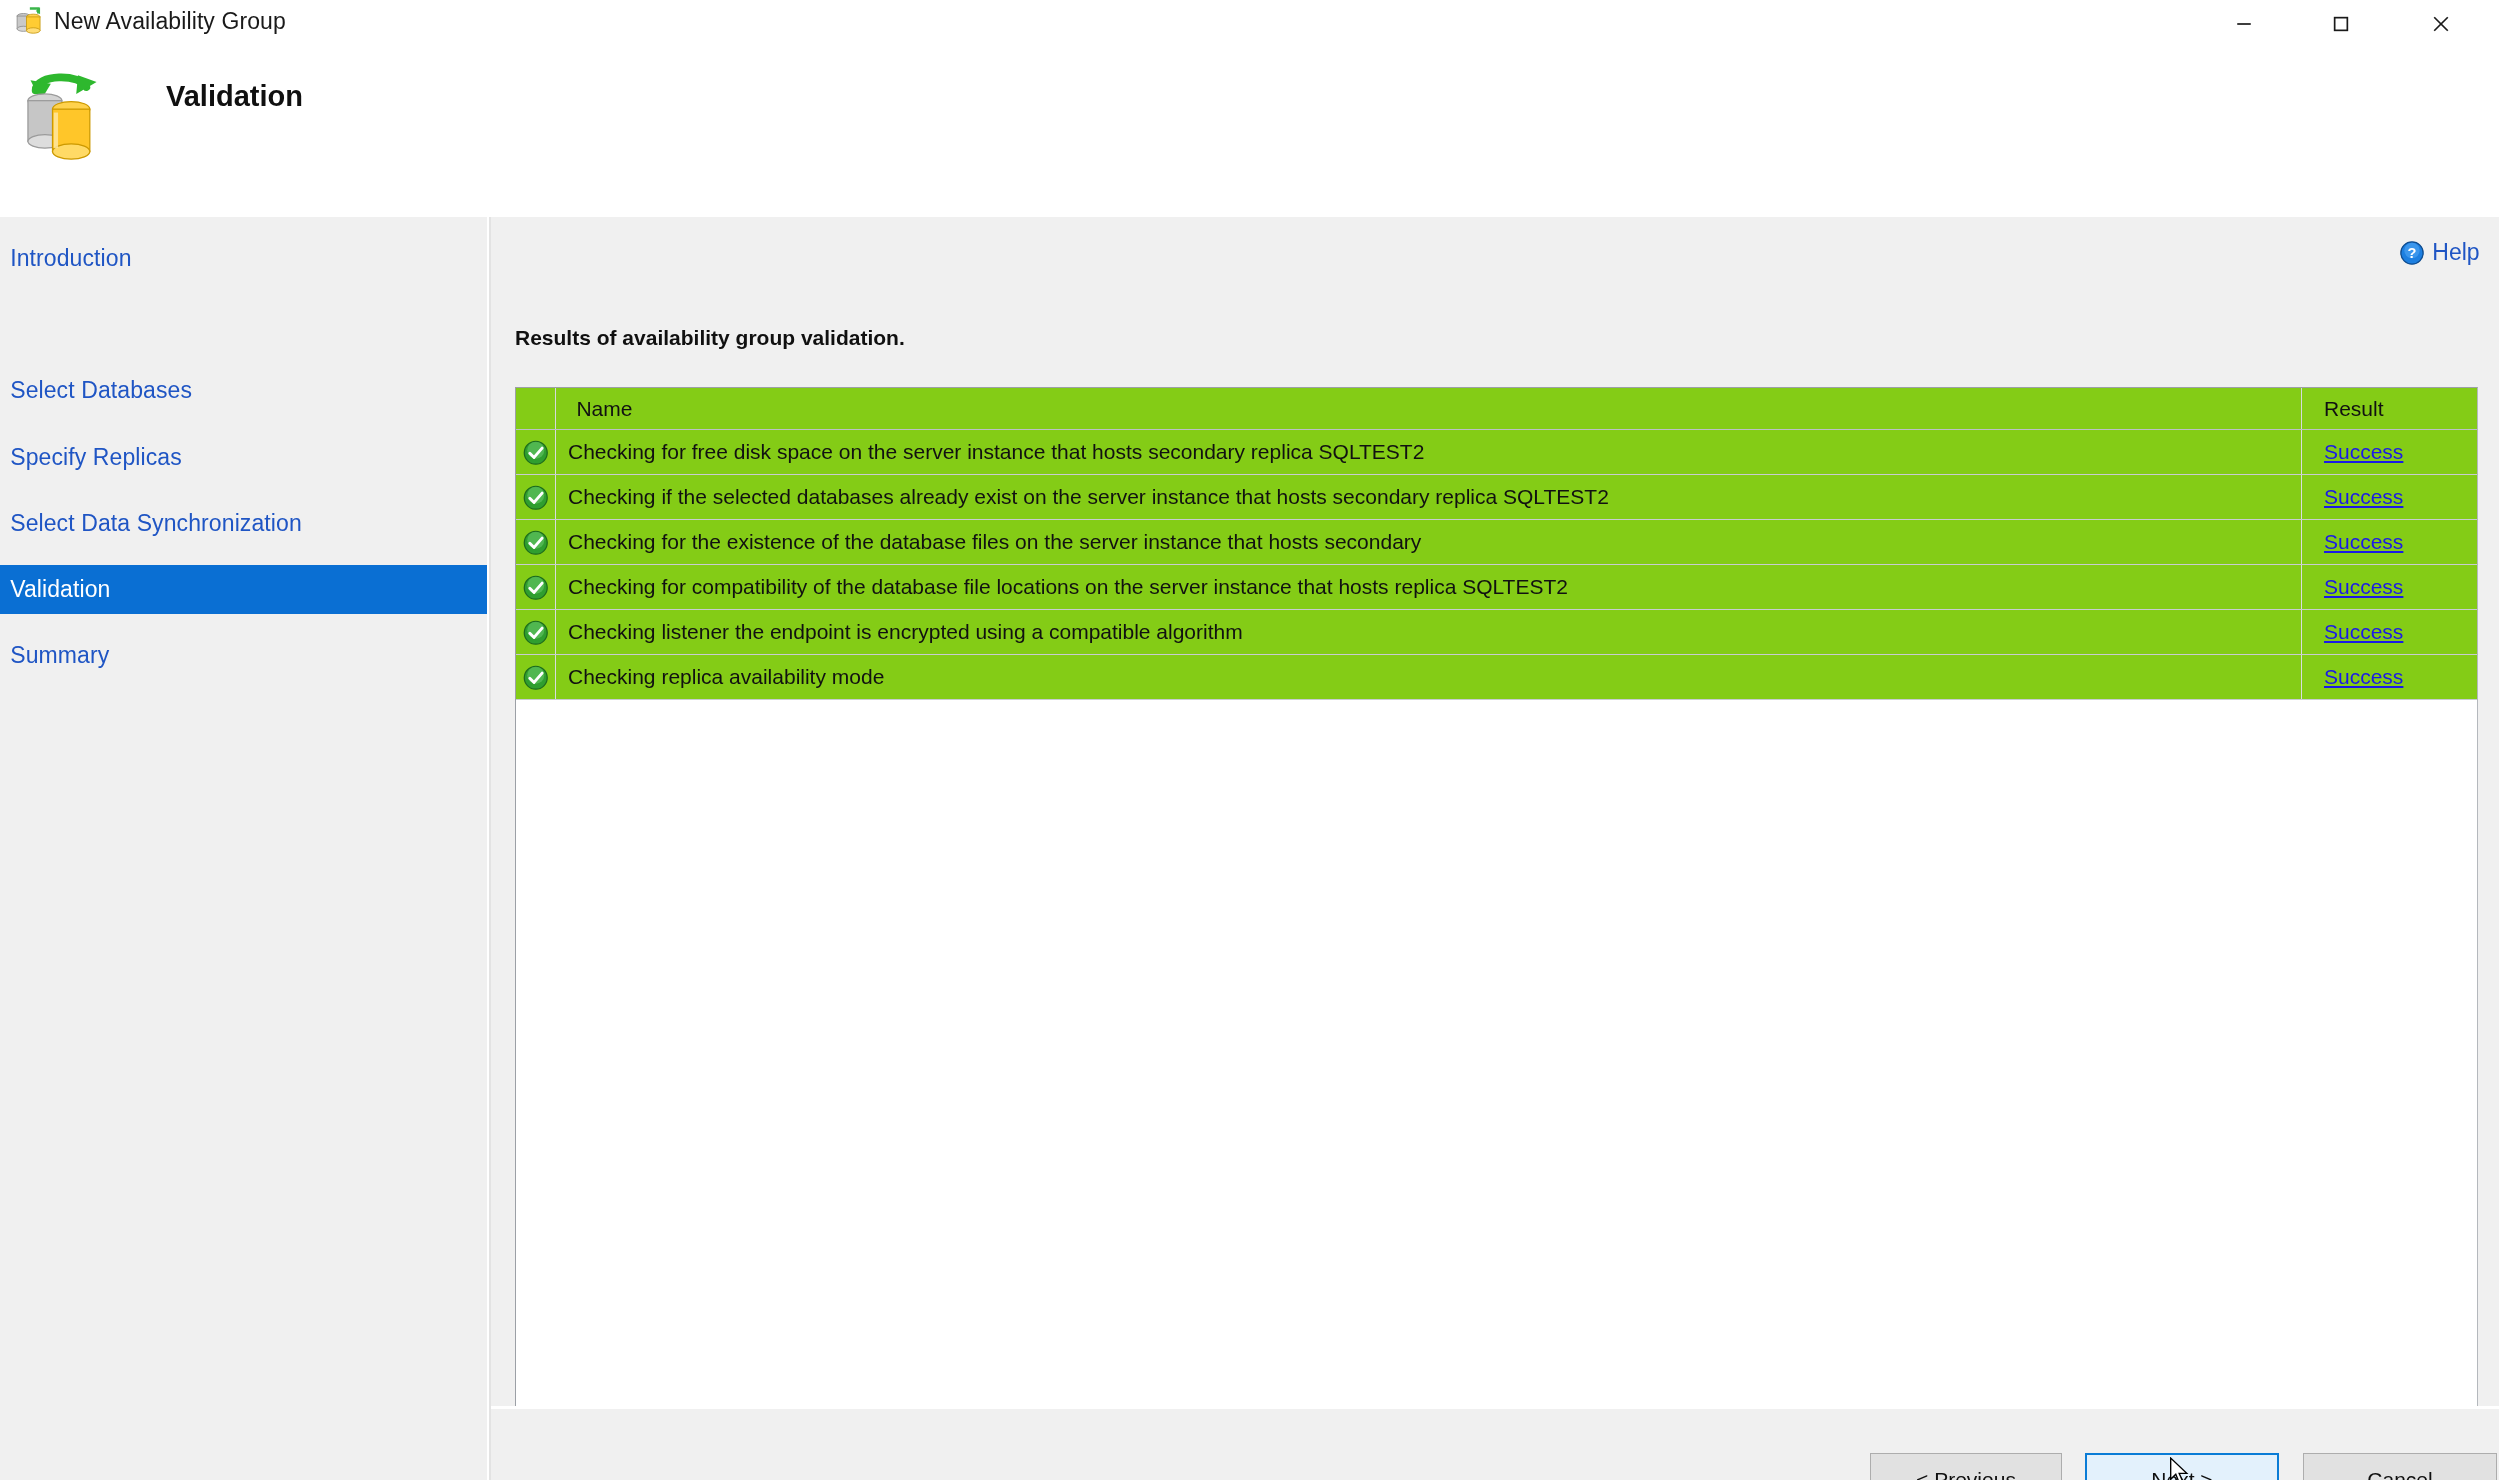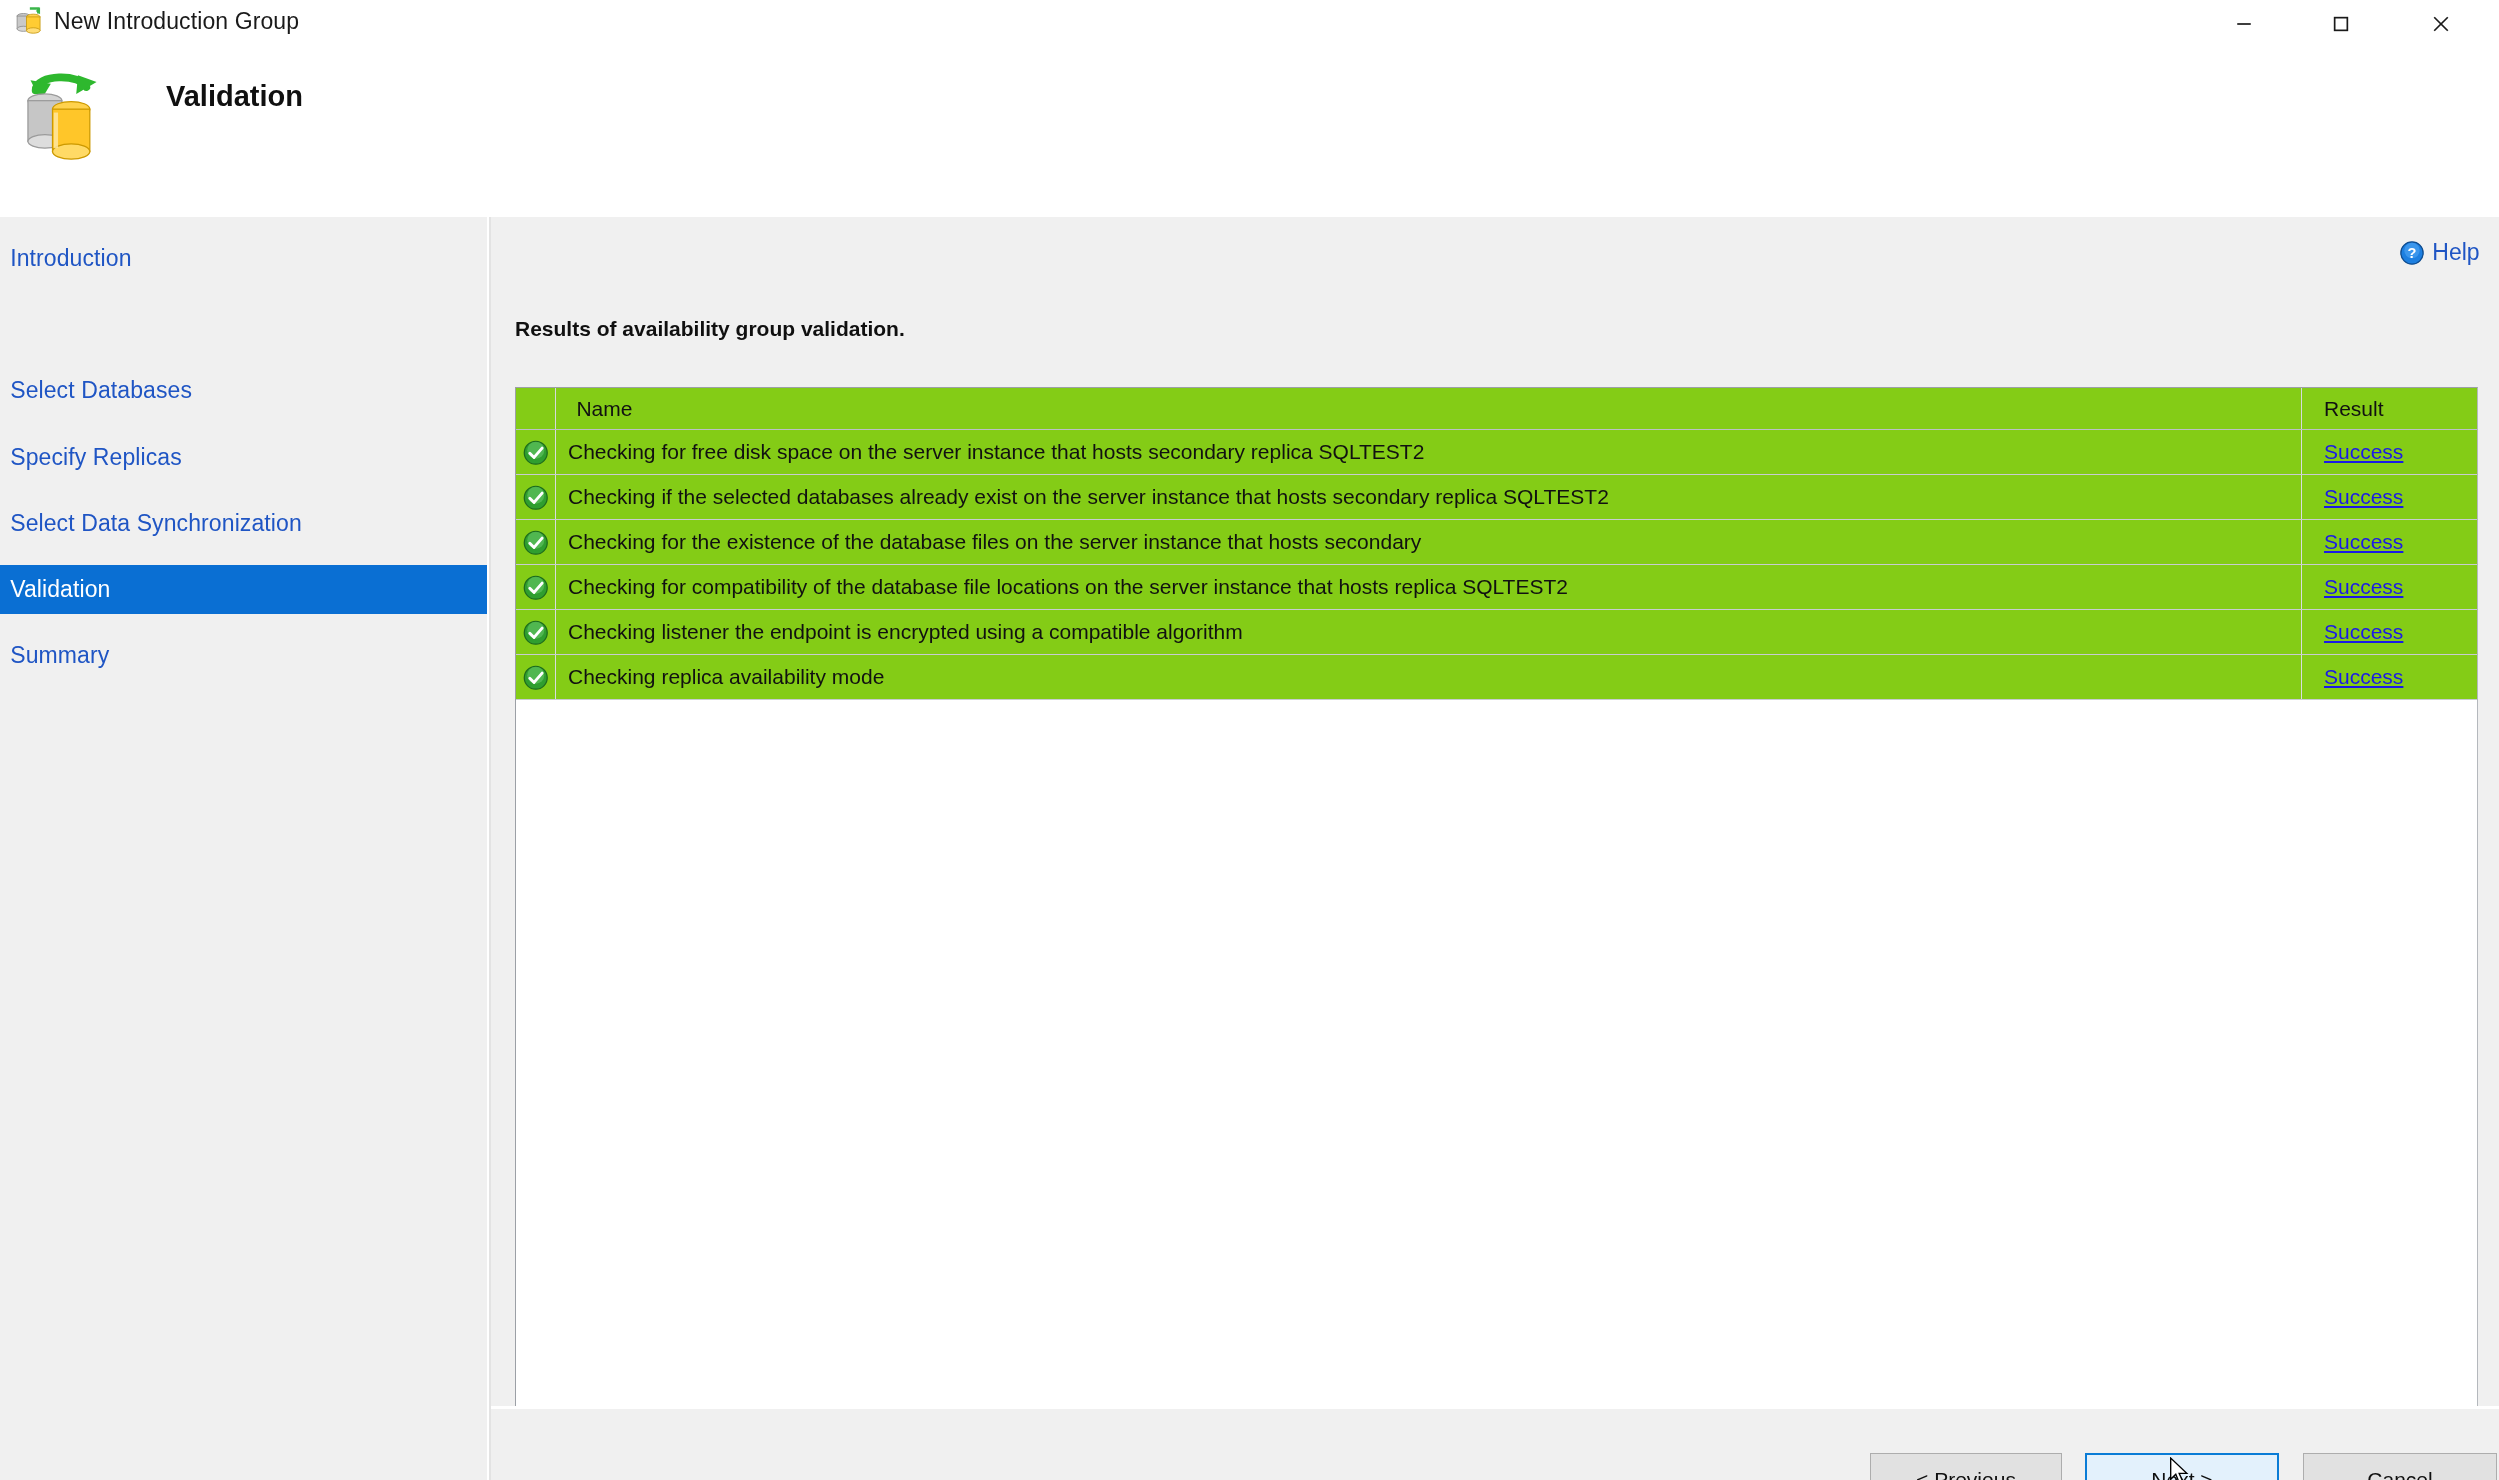--- a/index.html
+++ b/index.html
@@ -138,21 +138,21 @@
     cursor: pointer;
   }
   .help-link .lbl {
     font-size: 23px;
     color: #1f55c4;
   }
   .help-icon { width: 24px; height: 24px; display:block; }
 
   .section-title {
     position: absolute;
-    left: 24px; top: 100px;
+    left: 24px; top: 109px;
     font-size: 21px;
     font-weight: bold;
     color: #101010;
     white-space: nowrap;
   }
 
   
   .grid {
     position: absolute;
     left: 24px; top: 170px;
@@ -279,21 +279,21 @@
         <path d="M21 4 L31 4 L31 10" fill="none" stroke="#3ab54a" stroke-width="3"></path>
         <polygon points="33,3 33,11 28,7" fill="#3ab54a"></polygon>
         <ellipse cx="13.5" cy="13" rx="7.5" ry="3" fill="#c9c9c9" stroke="#8e8e8e" stroke-width="1"></ellipse>
         <rect x="6" y="13" width="15" height="15" fill="#c9c9c9" stroke="#8e8e8e" stroke-width="1"></rect>
         <ellipse cx="13.5" cy="28" rx="7.5" ry="3" fill="#d6d6d6" stroke="#8e8e8e" stroke-width="1"></ellipse>
         <ellipse cx="25" cy="14" rx="8" ry="3.2" fill="#ffd24d" stroke="#c79a12" stroke-width="1"></ellipse>
         <rect x="17" y="14" width="16" height="16" fill="#ffcc33" stroke="#c79a12" stroke-width="1"></rect>
         <ellipse cx="25" cy="30" rx="8" ry="3.2" fill="#ffdd77" stroke="#c79a12" stroke-width="1"></ellipse>
       </svg>
     </span>
-    <span class="titlebar-text">New Introduction Group</span>
+    <span class="titlebar-text">New Availability Group</span>
 
     <div class="wc wc-min">
       <svg width="22" height="22" viewBox="0 0 26 26">
           <line x1="5" y1="13" x2="21" y2="13" stroke="#1a1a1a" stroke-width="2"></line>
         </svg>
     </div>
     <div class="wc wc-max">
       <svg width="22" height="22" viewBox="0 0 26 26">
           <rect x="5.5" y="5.5" width="15" height="15" fill="none" stroke="#1a1a1a" stroke-width="2"></rect>
         </svg>

